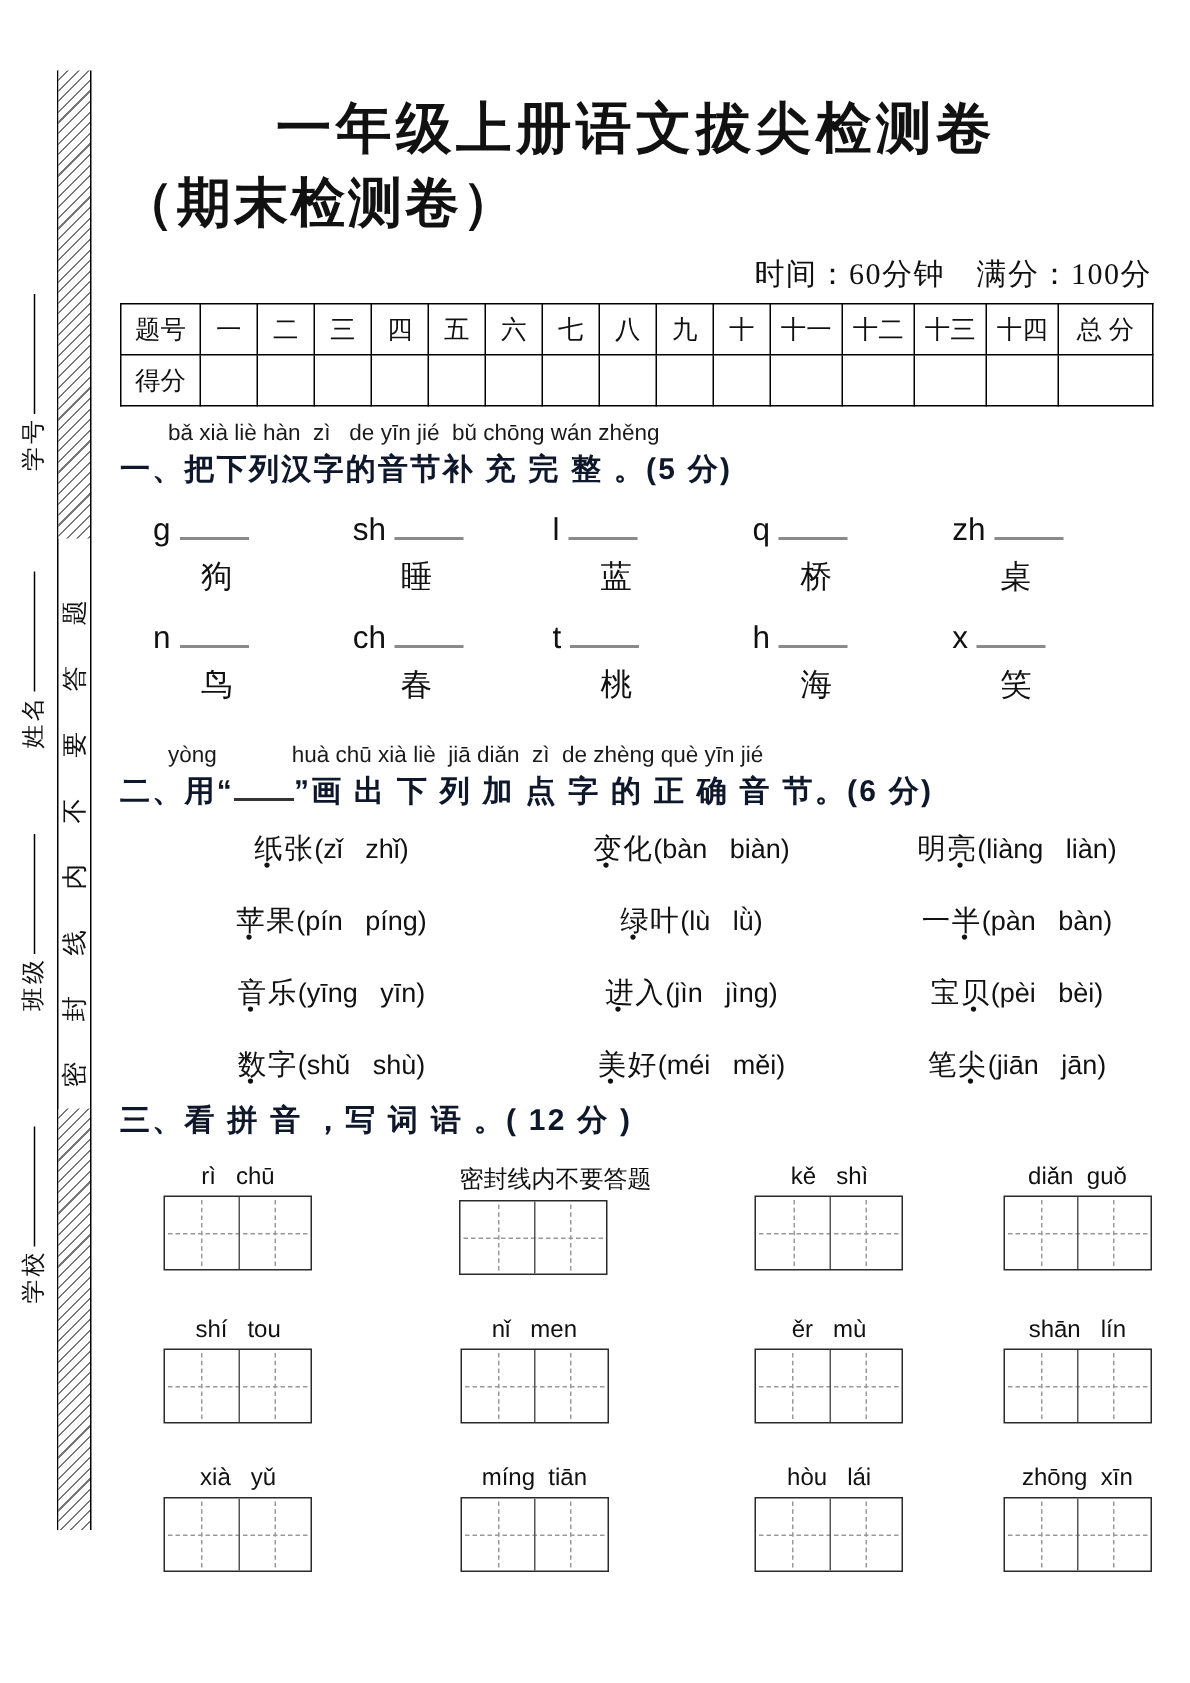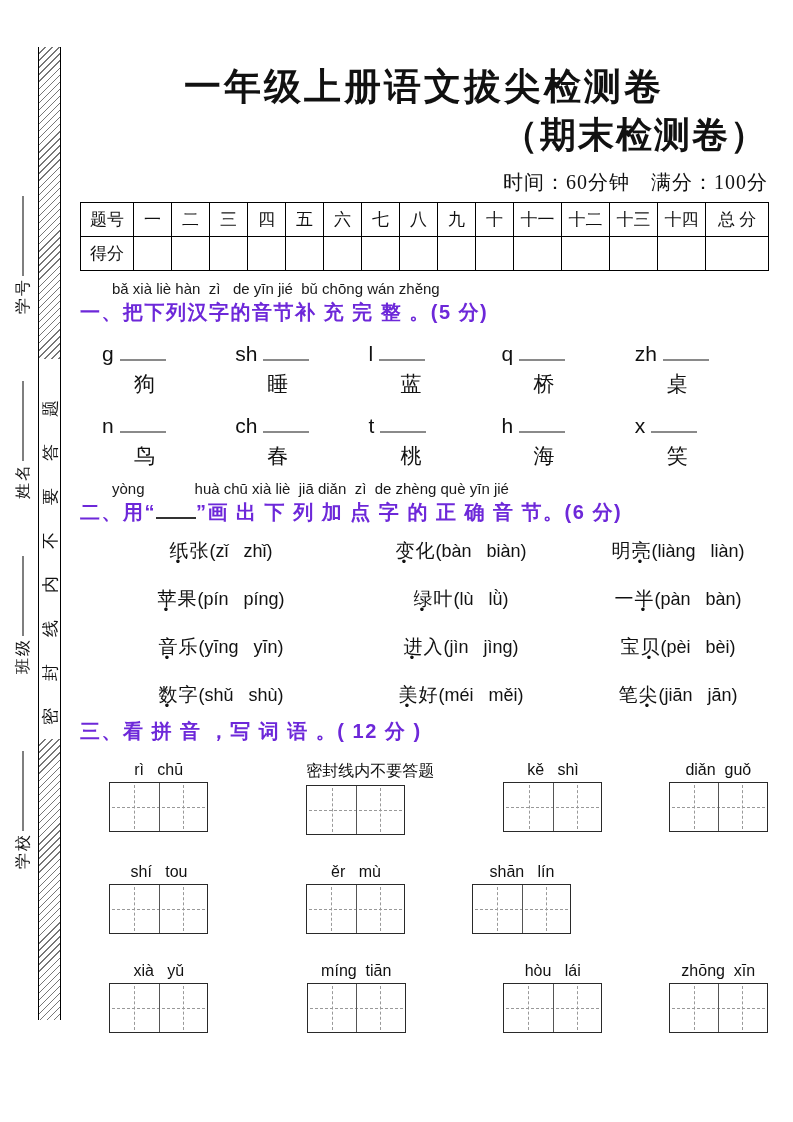--- a/index.html
+++ b/index.html
@@ -20,32 +20,32 @@
   .hatch.top{height:312px;}
   .hatch.bottom{flex:1;}
   .seal-text{position:relative;height:380px;}
   .seal-text>span{position:absolute;left:50%;top:50%;
      transform:translate(-50%,-50%) rotate(-90deg);
      white-space:nowrap;font-size:17px;letter-spacing:27px;}
 
   
   .content{position:absolute;left:80px;top:64px;width:688px;}
   .title{font-size:37px;font-weight:bold;text-align:center;letter-spacing:3px;margin:0;line-height:1.25;}
-  .subtitle{font-size:36px;font-weight:bold;text-align:right;letter-spacing:2px;margin:2px 0 0 0;line-height:1.3;}
+  .subtitle{font-size:36px;font-weight:bold;text-align:left;letter-spacing:2px;margin:2px 0 0 0;line-height:1.3;}
   .meta{text-align:right;font-size:20px;margin-top:10px;letter-spacing:1px;}
 
   table.score{border-collapse:collapse;width:100%;margin-top:6px;table-layout:fixed;}
   table.score td{border:1.2px solid #000;text-align:center;font-size:17px;
      height:33px;padding:0;overflow:hidden;}
   td.c-first{width:52px;} td.c-num{width:37px;} td.c-dbl{width:47px;} td.c-total{width:62px;}
 
   .pin-line{font-family:"Liberation Sans","DejaVu Sans",sans-serif;
      font-size:15px;color:#1a1a1a;white-space:pre;margin-top:0;}
   .heading{font-family:"Liberation Sans","DejaVu Sans",sans-serif;
-     font-weight:bold;font-size:20px;letter-spacing:1.5px;color:#6d28d9;margin-top:2px;}
+     font-weight:bold;font-size:20px;letter-spacing:1.5px;color:#0f172a;margin-top:2px;}
   .blank40{display:inline-block;width:40px;height:12px;border-bottom:2px solid #333;}
 
   
   .s1-row{display:flex;padding-left:22px;margin-top:16px;}
   .s1-col{width:139px;}
   .s1-initial{font-family:"Liberation Sans","DejaVu Sans",sans-serif;font-size:21px;}
   .blank{display:inline-block;width:46px;height:12px;border-bottom:2px solid #8a8a8a;margin-left:6px;}
   .s1-char{font-size:21px;margin-left:32px;margin-top:4px;}
 
   
@@ -186,21 +186,21 @@
       <div class="s1-col">
         <div><span class="s1-initial">h</span><i class="blank"></i></div>
         <div class="s1-char">海</div>
       </div>
       <div class="s1-col">
         <div><span class="s1-initial">x</span><i class="blank"></i></div>
         <div class="s1-char">笑</div>
       </div>
     </div>
 
-    <div class="pin-line" style="margin-top:10px;margin-left:32px">yòng            huà chū xià liè  jiā diǎn  zì  de zhèng què yīn jié</div>
+    <div class="pin-line" style="margin-top:25px;margin-left:32px">yòng            huà chū xià liè  jiā diǎn  zì  de zhèng què yīn jié</div>
     <div class="heading"><span>二、用“</span><i class="blank40"></i><span>”画 出 下 列 加 点 字 的 正 确 音 节。(6 分)</span></div>
 
     <div class="s2-grid">
       <div class="s2-item"><span class="zi dotted">纸</span><span class="zi">张</span><span class="opts">(zǐ   zhǐ)</span></div>
       <div class="s2-item"><span class="zi dotted">变</span><span class="zi">化</span><span class="opts">(bàn   biàn)</span></div>
       <div class="s2-item"><span class="zi">明</span><span class="zi dotted">亮</span><span class="opts">(liàng   liàn)</span></div>
       <div class="s2-item"><span class="zi dotted">苹</span><span class="zi">果</span><span class="opts">(pín   píng)</span></div>
       <div class="s2-item"><span class="zi dotted">绿</span><span class="zi">叶</span><span class="opts">(lù   lǜ)</span></div>
       <div class="s2-item"><span class="zi">一</span><span class="zi dotted">半</span><span class="opts">(pàn   bàn)</span></div>
       <div class="s2-item"><span class="zi dotted">音</span><span class="zi">乐</span><span class="opts">(yīng   yīn)</span></div>
@@ -255,20 +255,29 @@
     <div class="wrow" style="margin-top:28px">
       <div class="wblock wb1">
         <div class="wpin">shí   tou</div>
         <div class="wgrid">
             <i class="hd"></i>
             <i class="vd1"></i>
             <i class="vd2"></i>
             <i class="vm"></i>
           </div>
       </div>
+      <div class="wblock wb2">
+        <div class="wpin">nǐ   men</div>
+        <div class="wgrid">
+            <i class="hd"></i>
+            <i class="vd1"></i>
+            <i class="vd2"></i>
+            <i class="vm"></i>
+          </div>
+      </div>
       <div class="wblock wb3">
         <div class="wpin">ěr   mù</div>
         <div class="wgrid">
             <i class="hd"></i>
             <i class="vd1"></i>
             <i class="vd2"></i>
             <i class="vm"></i>
           </div>
       </div>
       <div class="wblock wb4">

